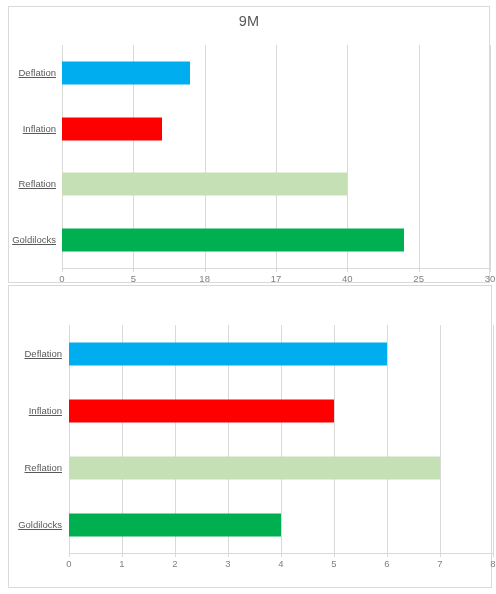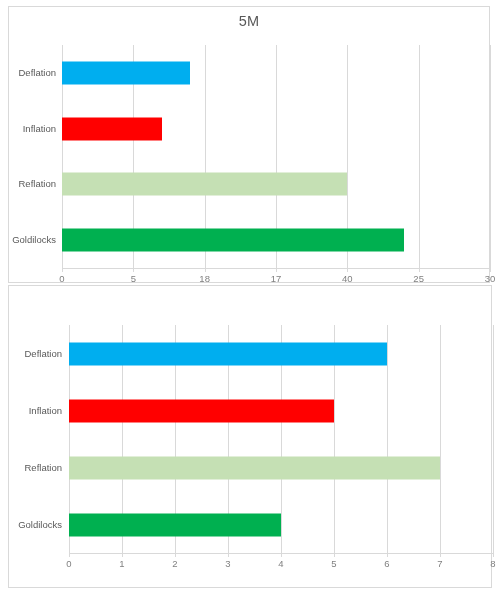--- a/index.html
+++ b/index.html
@@ -52,20 +52,21 @@
     position:absolute;left:0;top:50%;transform:translateY(-50%);
     height:100%;
   }
   .cat-label{
     position:absolute;
     text-align:right;
     color:#595959;
     font-size:9.5px;
     white-space:nowrap;
     line-height:1;
+    text-decoration:underline;
   }
   #chart-1m .cat-label{font-size:9.5px;}
   #chart-regime .cat-label{font-size:9.5px;}
 
   
   .x-axis{position:absolute;}
   #axis-1m{left:53px;top:261px;width:428px;height:20px;}
   #axis-regime{left:60px;top:267px;width:424px;height:22px;}
   .axis-line{position:absolute;left:0;right:0;top:0;height:1px;background:#d9d9d9;}
   .tick{
@@ -79,21 +80,21 @@
     white-space:nowrap;
     line-height:1;
   }
 </style>
 </head>
 <body>
 
 <div class="charts-stack">
 
   <div class="chart-frame" id="chart-1m">
-    <div class="chart-title">5M</div>
+    <div class="chart-title">9M</div>
     <div class="plot" id="plot-1m">
       <div class="gridlines" id="grid-1m">
           <div class="gridline axis-zero" style="left: 0px;"></div>
           <div class="gridline" style="left: 71.3333px;"></div>
           <div class="gridline" style="left: 142.667px;"></div>
           <div class="gridline" style="left: 214px;"></div>
           <div class="gridline" style="left: 285.333px;"></div>
           <div class="gridline" style="left: 356.667px;"></div>
           <div class="gridline" style="left: 428px;"></div>
         </div>

